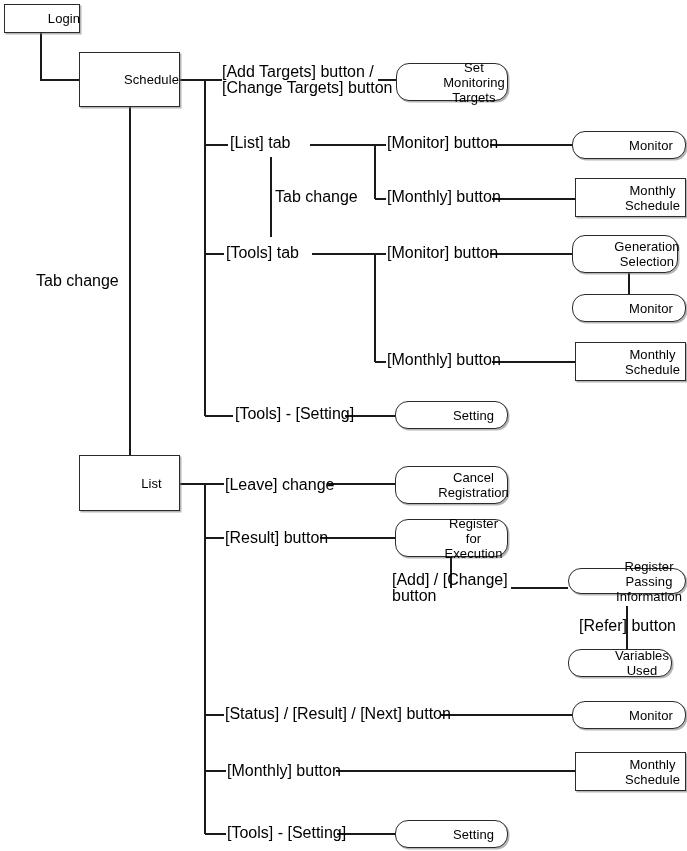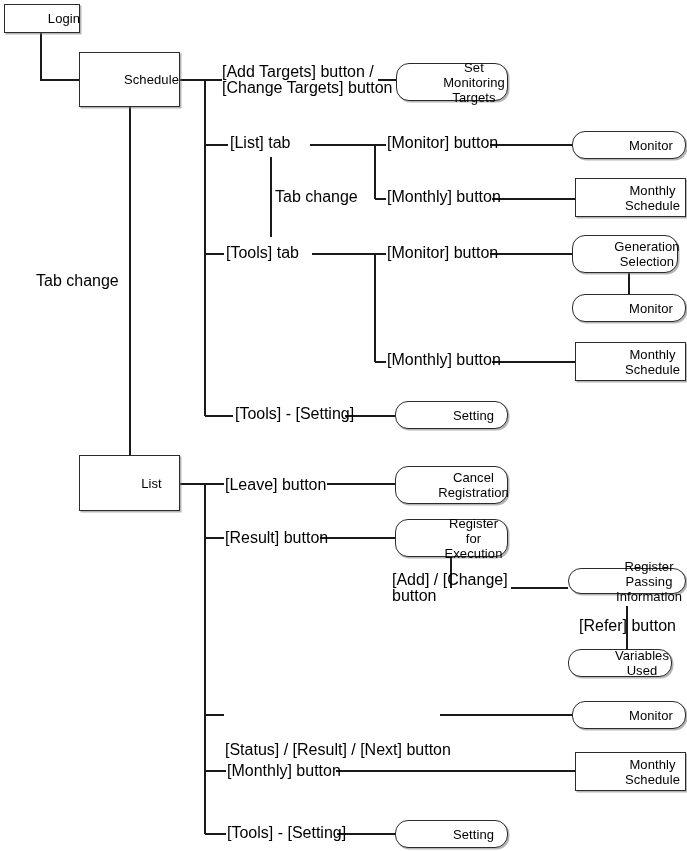--- a/index.html
+++ b/index.html
@@ -169,22 +169,22 @@
       <div class="edge-label" style="left: 222px; top: 64px;">[Add Targets] button /<br>[Change Targets] button</div>
       <div class="edge-label" style="left: 230px; top: 135px;">[List] tab</div>
       <div class="edge-label" style="left: 275px; top: 189px;">Tab change</div>
       <div class="edge-label" style="left: 226px; top: 245px;">[Tools] tab</div>
       <div class="edge-label" style="left: 36px; top: 273px;">Tab change</div>
       <div class="edge-label" style="left: 387px; top: 135px;">[Monitor] button</div>
       <div class="edge-label" style="left: 387px; top: 189px;">[Monthly] button</div>
       <div class="edge-label" style="left: 387px; top: 245px;">[Monitor] button</div>
       <div class="edge-label" style="left: 387px; top: 352px;">[Monthly] button</div>
       <div class="edge-label" style="left: 235px; top: 406px;">[Tools] - [Setting]</div>
-      <div class="edge-label" style="left: 225px; top: 477px;">[Leave] button</div>
+      <div class="edge-label" style="left: 225px; top: 477px;">[Leave] change</div>
       <div class="edge-label" style="left: 225px; top: 530px;">[Result] button</div>
       <div class="edge-label" style="left: 392px; top: 572px;">[Add] / [Change]<br>button</div>
       <div class="edge-label" style="left: 579px; top: 618px;">[Refer] button</div>
-      <div class="edge-label" style="left: 225px; top: 706px; margin-top: 36px;">[Status] / [Result] / [Next] button</div>
+      <div class="edge-label" style="left: 225px; top: 706px;">[Status] / [Result] / [Next] button</div>
       <div class="edge-label" style="left: 227px; top: 763px;">[Monthly] button</div>
       <div class="edge-label" style="left: 227px; top: 825px;">[Tools] - [Setting]</div>
     </div>
 
 </div>
 
 </body></html>

